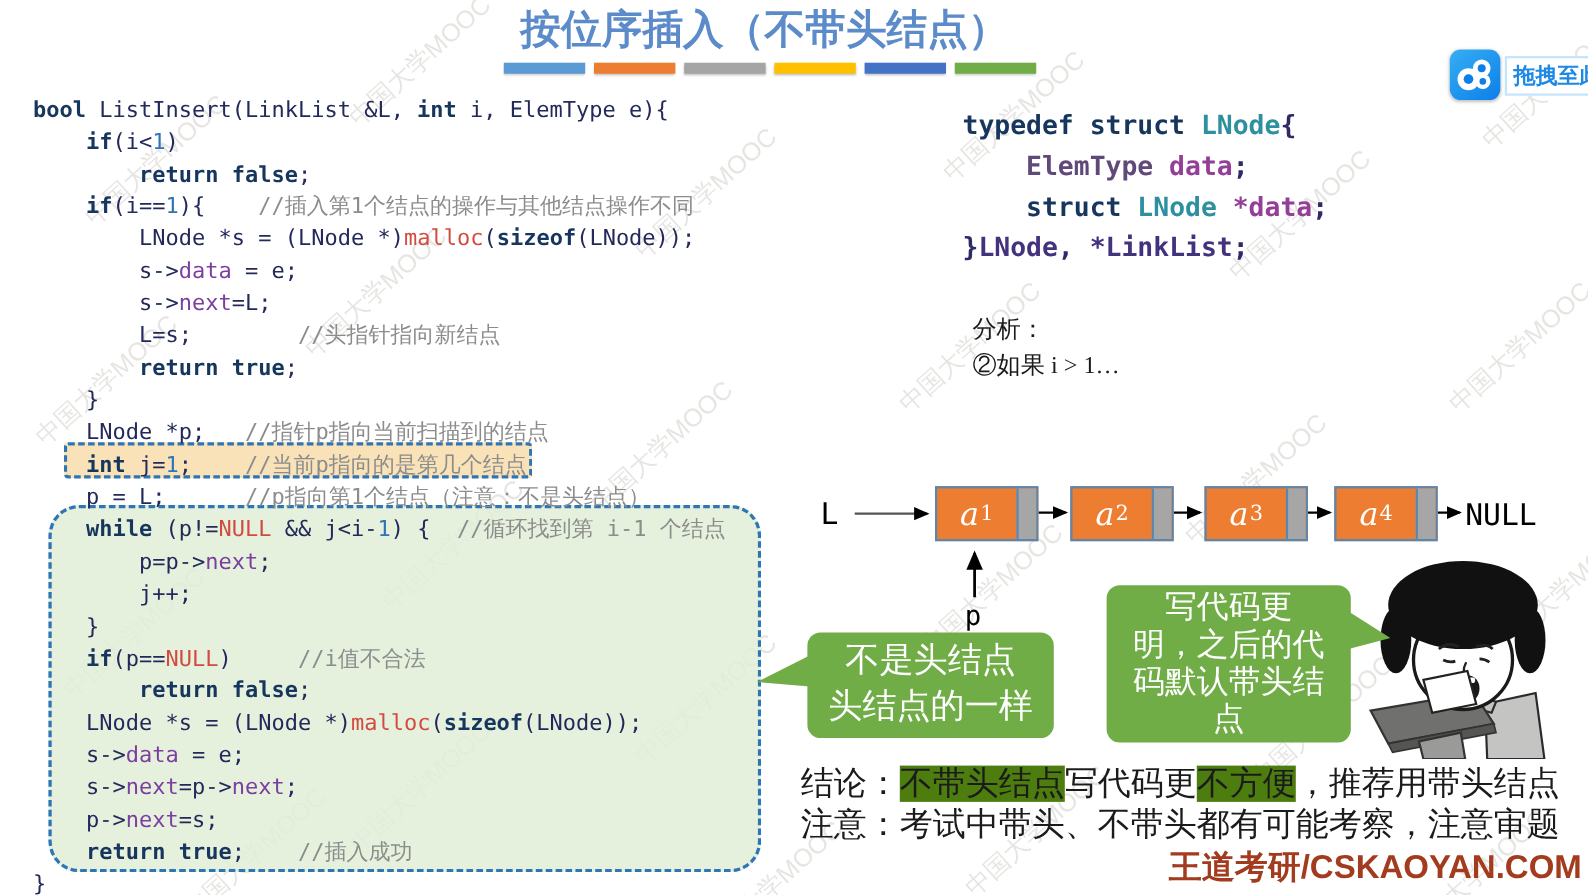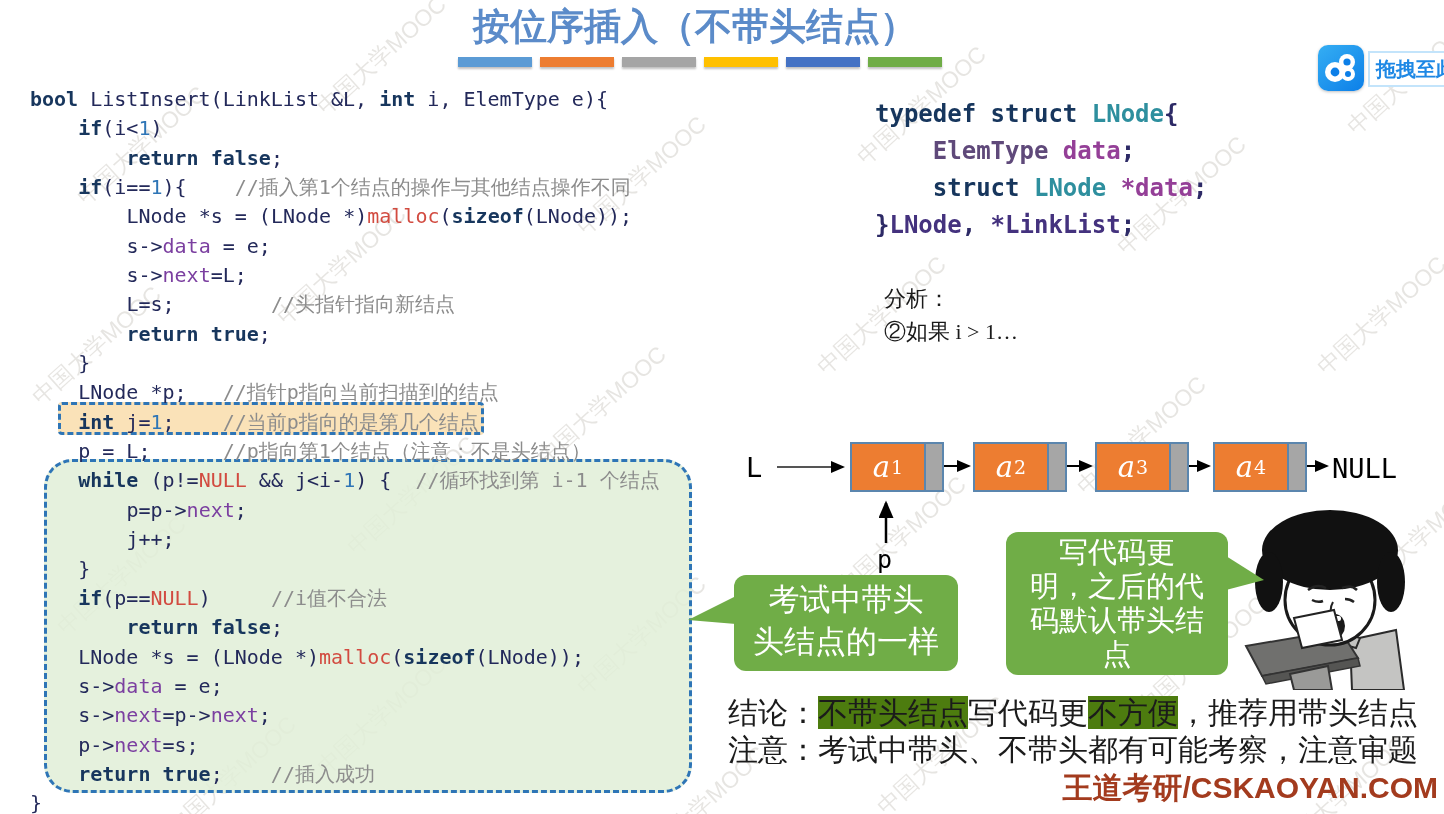--- a/index.html
+++ b/index.html
@@ -187,21 +187,21 @@
       <div class="node" style="left: 1213px;">
         <div class="df">a<sub>4</sub></div>
         <div class="pf"></div>
       </div>
     </div>
   <div class="dlabel" style="left:746px;top:452px;font-size:27px;">L</div>
   <div class="dlabel" style="left:1332px;top:453px;font-size:27px;">NULL</div>
   <div class="dlabel" style="left:877px;top:545px;font-size:25px;">p</div>
 
   <div class="bubble" id="bubble-left">
-      <div>考试中带头</div>
+      <div>不是头结点</div>
       <div>头结点的一样</div>
     </div>
   <svg class="bubble-tail" style="left:688px;top:594px;" width="48" height="38" viewBox="0 0 48 38">
     <polygon points="48,2 0,26 48,30" fill="#70AD47"></polygon>
   </svg>
   <div class="bubble" id="bubble-right">
       <div>写代码更</div>
       <div>明，之后的代</div>
       <div>码默认带头结</div>
       <div>点</div>

